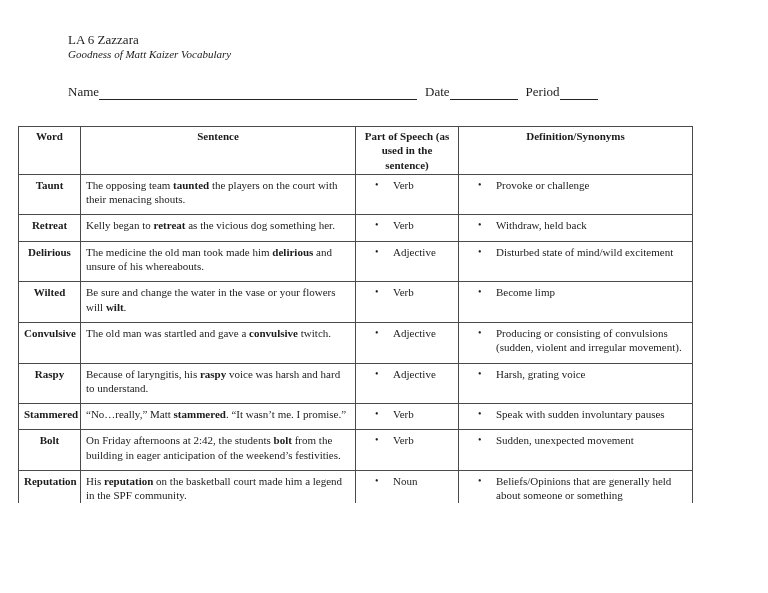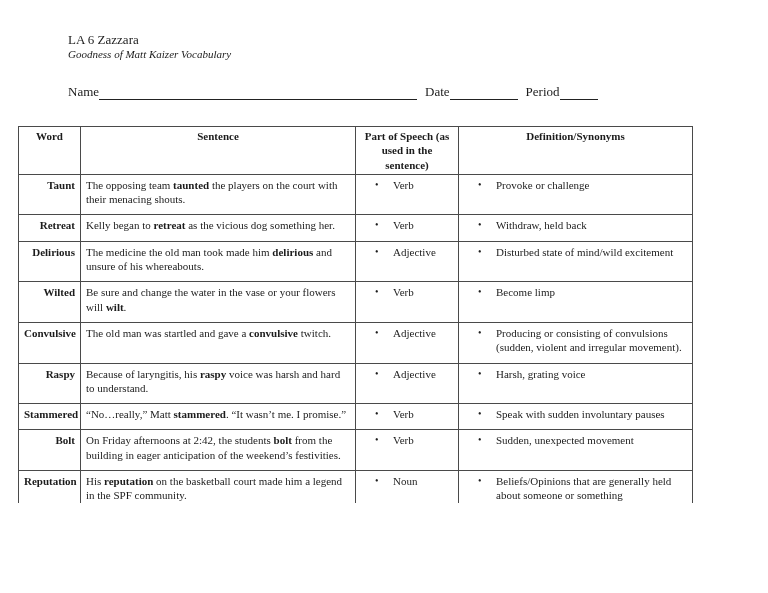--- a/index.html
+++ b/index.html
@@ -64,21 +64,21 @@
     font-weight: bold;
     padding: 2px 4px 2px 4px;
   }
   col.c-word { width: 62px; }
   col.c-sentence { width: 275px; }
   col.c-pos { width: 103px; }
   col.c-def { width: 234px; }
 
   td.word-cell {
     font-weight: bold;
-    text-align: right;
+    text-align: center;
   }
   td.sentence-cell .bold {
     font-weight: bold;
   }
   .bullet-line {
     display: flex;
     align-items: flex-start;
     padding-left: 14px;
   }
   .bullet {

